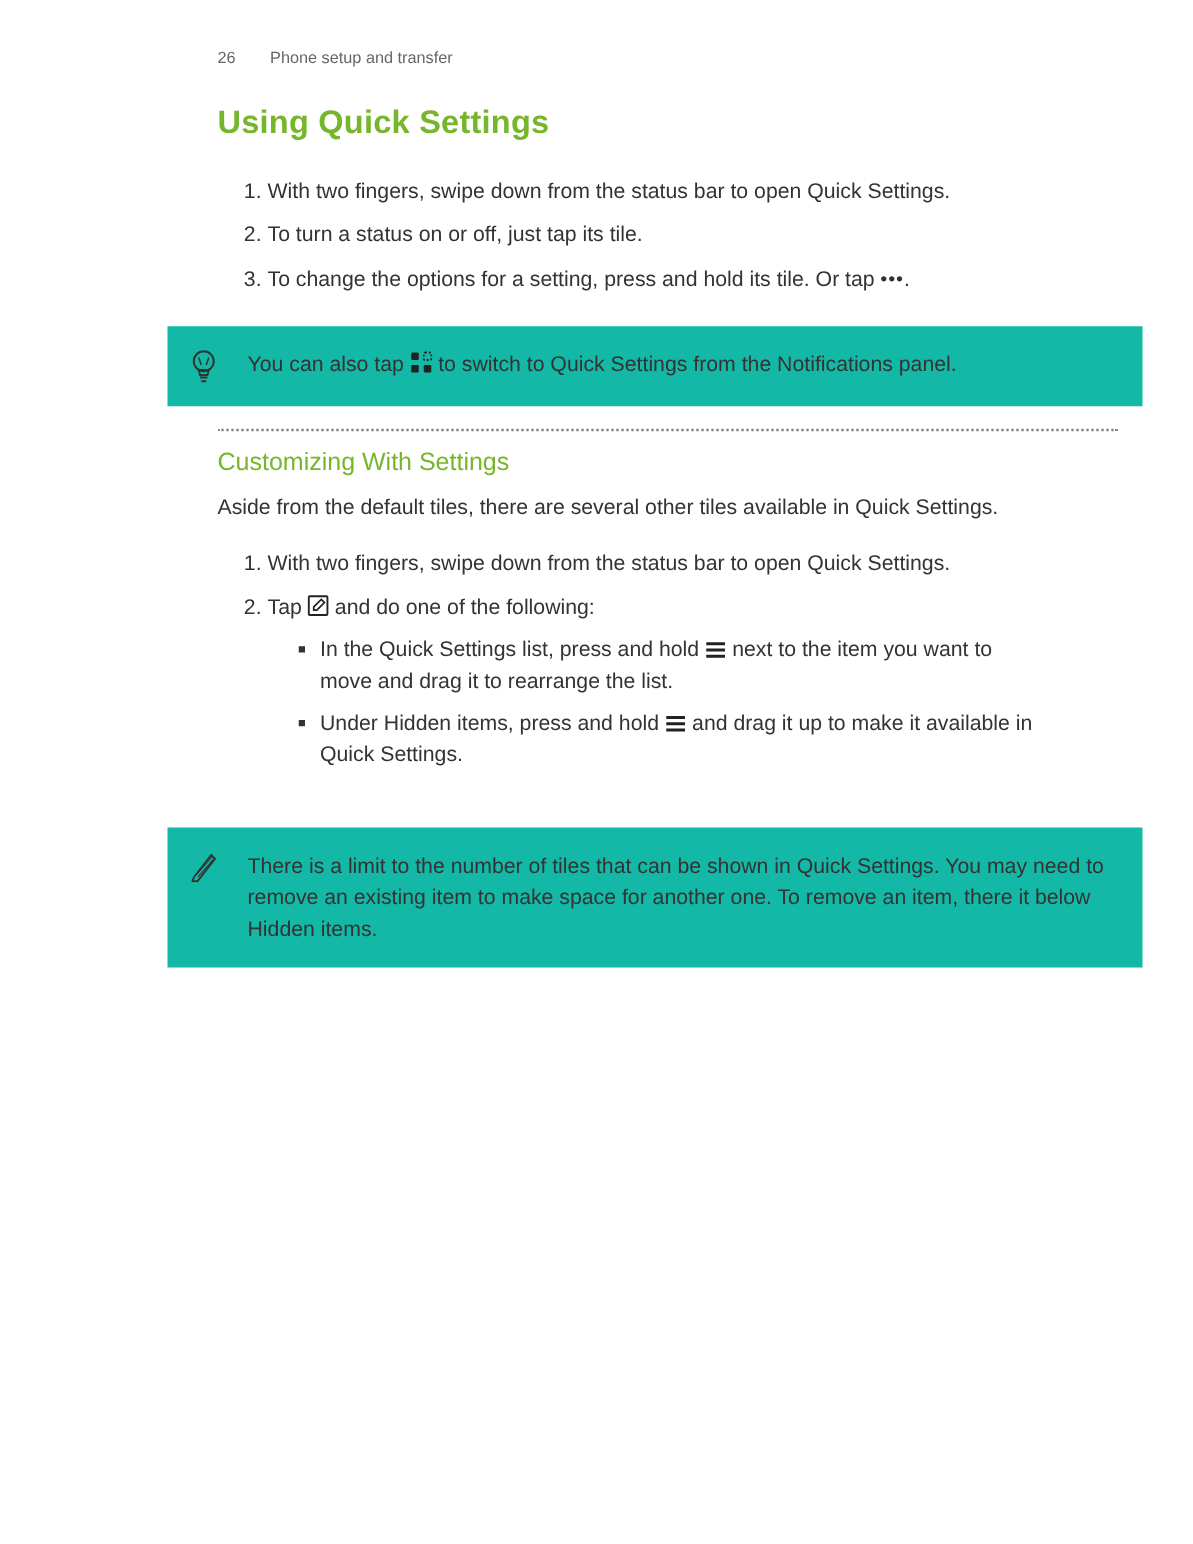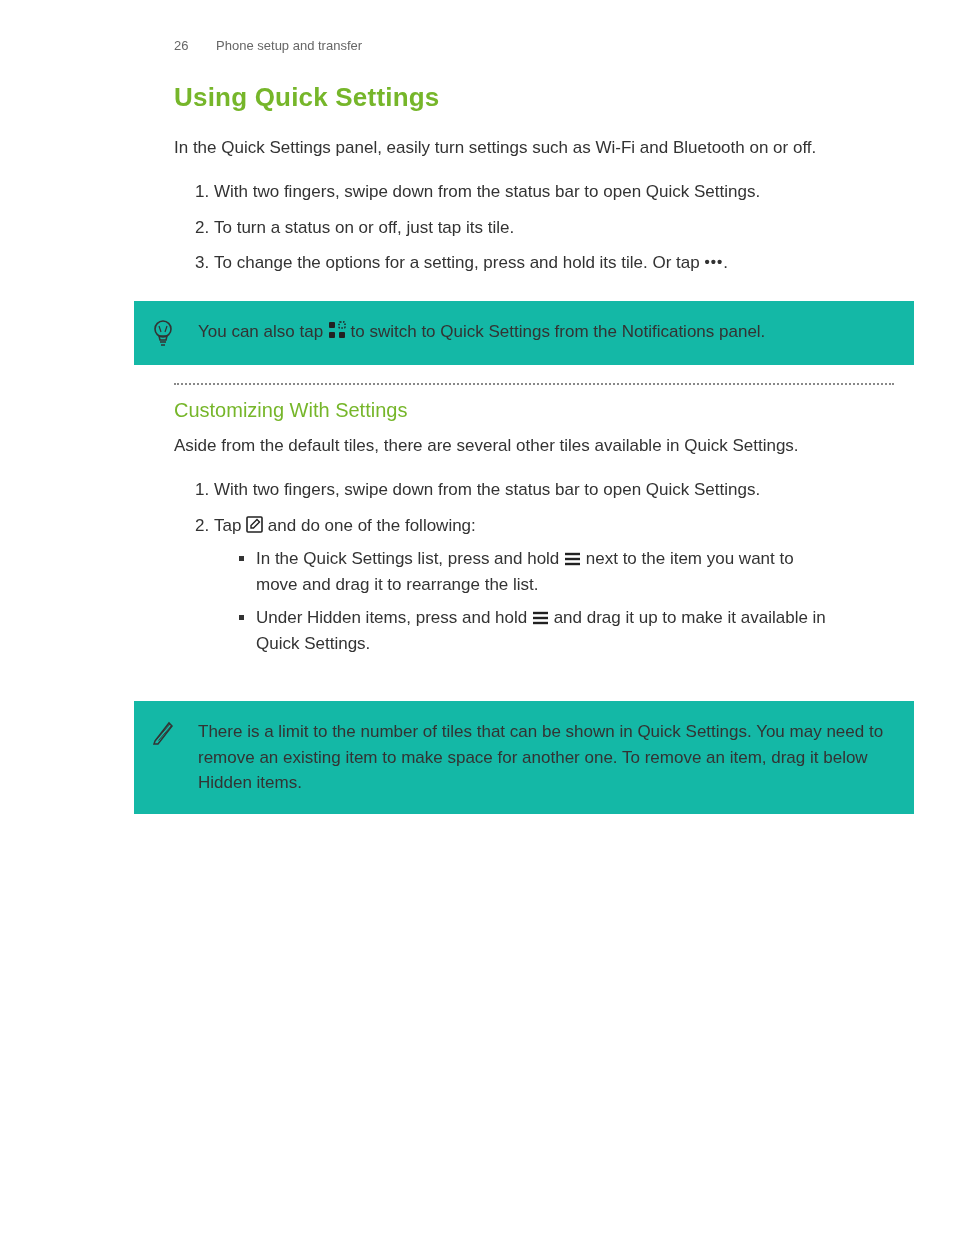--- a/index.html
+++ b/index.html
@@ -102,21 +102,20 @@
 
 <div class="page">
 
   <div class="running-head">
     <span class="pagenum">26</span>
     <span>Phone setup and transfer</span>
   </div>
 
   <h1 class="title">Using Quick Settings</h1>
 
-  <p class="intro">In the Quick Settings panel, easily turn settings such as Wi-Fi and Bluetooth on or off.</p>
 
   <ol class="steps">
     <li>With two fingers, swipe down from the status bar to open Quick Settings.</li>
     <li>To turn a status on or off, just tap its tile.</li>
     <li>
       <span>To change the options for a setting, press and hold its tile. Or tap </span><span class="more-dots">•••</span><span class="period">.</span>
     </li>
   </ol>
 
   <div class="callout">
@@ -182,16 +181,16 @@
   </ol>
 
   <div class="callout">
     <div class="icon-col">
       <svg width="24" height="26" viewBox="0 0 24 26">
         <path d="M4 22 L18 4 L21 7 L7 25 L3 25 Z" fill="none" stroke="#333" stroke-width="1.5"></path>
         <line x1="6" y1="20" x2="19" y2="5" stroke="#333" stroke-width="0.9"></line>
         <line x1="7.5" y1="21.5" x2="20.5" y2="6.5" stroke="#333" stroke-width="0.9"></line>
       </svg>
     </div>
-    <div class="text-col">There is a limit to the number of tiles that can be shown in Quick Settings. You may need to remove an existing item to make space for another one. To remove an item, drag it below Hidden items.</div>
+    <div class="text-col">There is a limit to the number of tiles that can be shown in Quick Settings. You may need to remove an existing item to make space for another one. To remove an item, there it below Hidden items.</div>
   </div>
 
 </div>
 
 </body></html>

